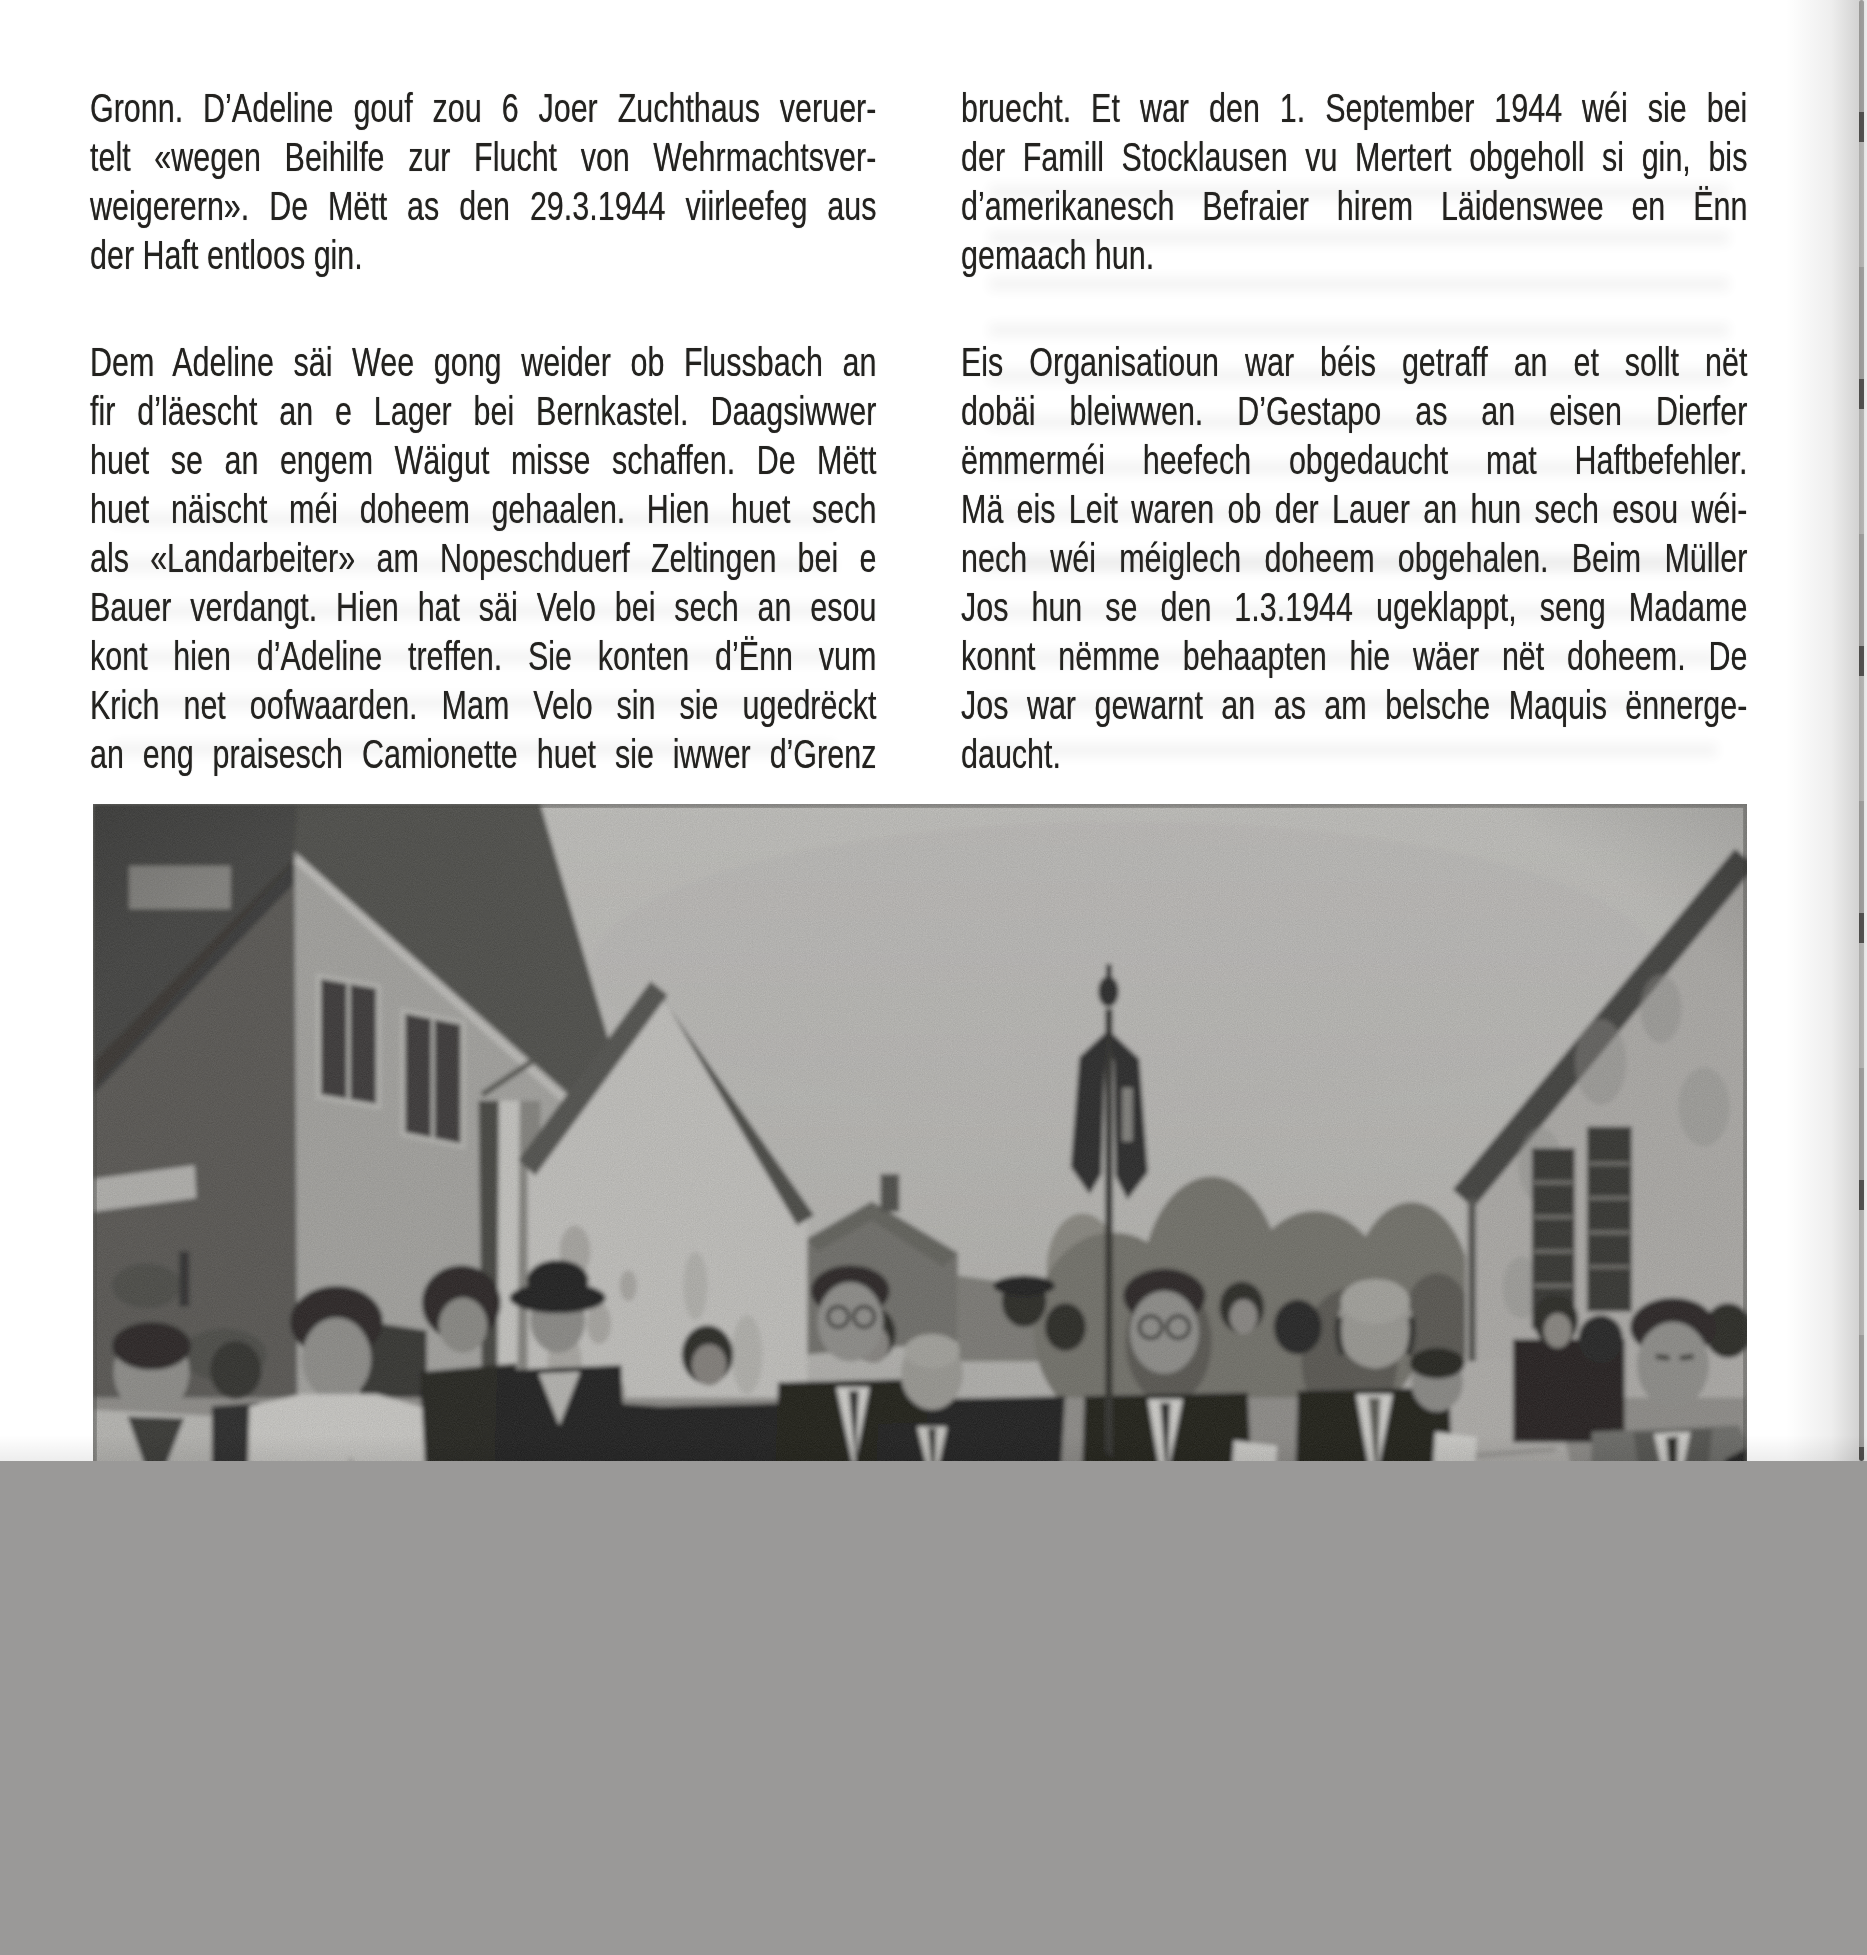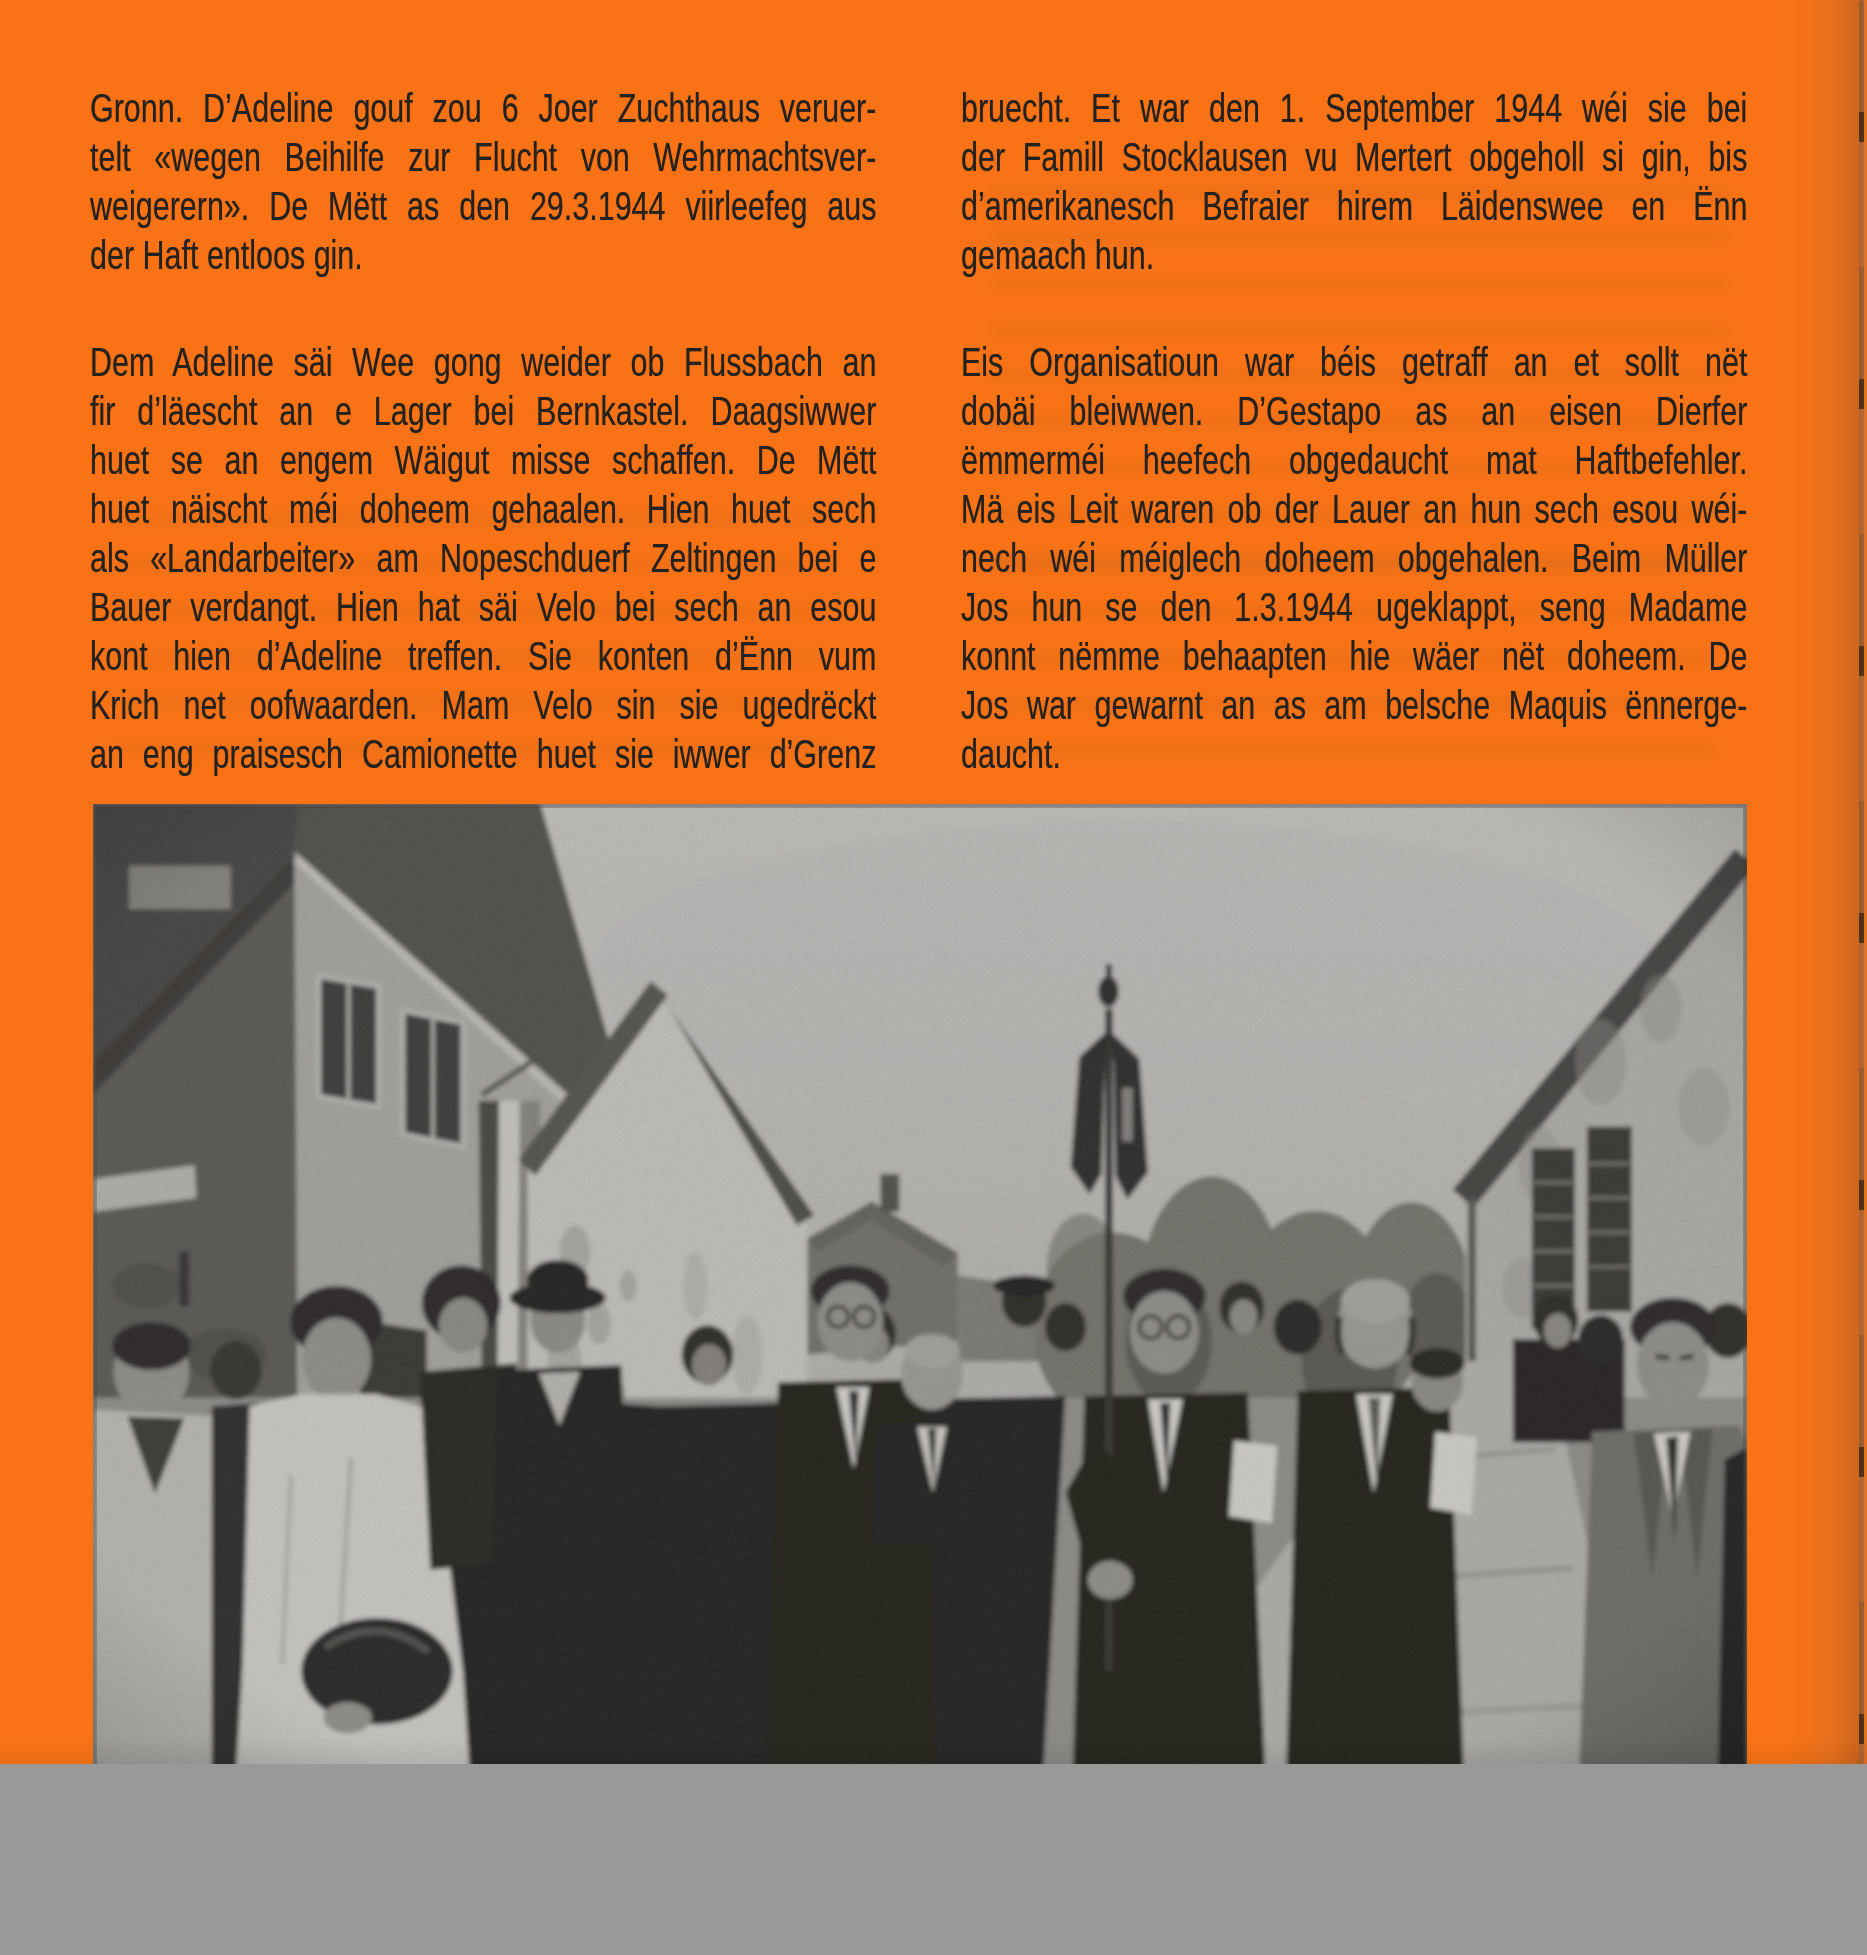--- a/index.html
+++ b/index.html
@@ -1,19 +1,19 @@
 <!DOCTYPE html>
 <html style="font-size:13.8px"><head>
 <meta charset="utf-8">
 <style>
   html,body{margin:0;padding:0;background:#9a9998;}
   .page{
     position:relative;
-    width:1868px;height:1764px;
-    background:#f97316;
+    width:1868px;height:1461px;
+    background:#ffffff;
     overflow:hidden;
     font-family:"Liberation Sans","DejaVu Sans",sans-serif;
   }
   
   .col{
     position:absolute;top:84px;
     width:1032px;
     transform:scaleX(0.762);
     transform-origin:0 0;
     font-size:40px;line-height:49px;

